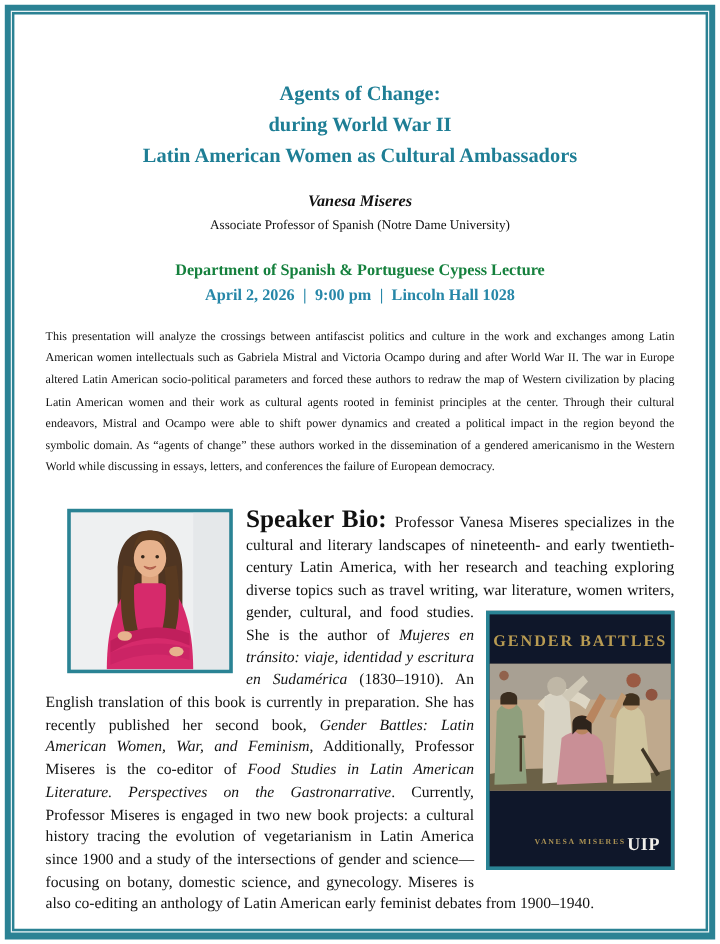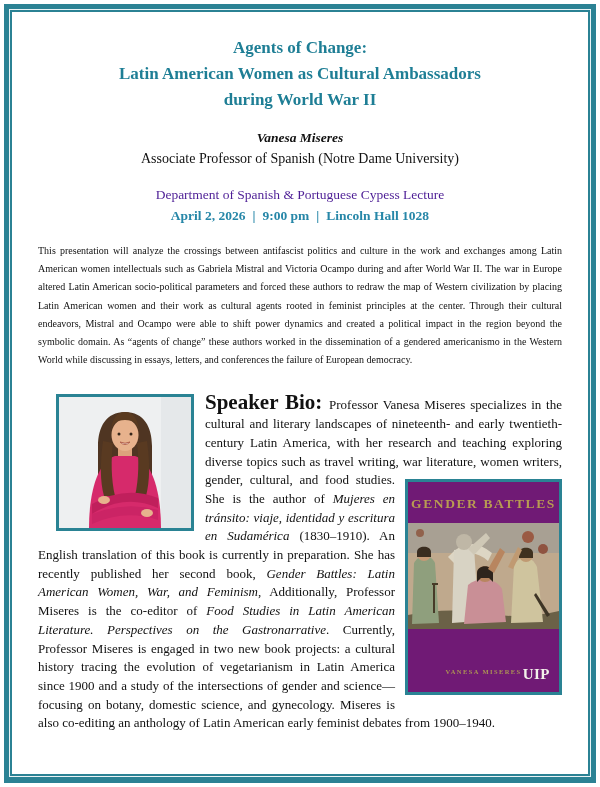--- a/index.html
+++ b/index.html
@@ -7,36 +7,36 @@
     width:600px;height:787px;position:relative;background:#ffffff;
     font-family:"Liberation Serif","DejaVu Serif",serif;color:#111111;
   }
   .frame{
     position:absolute;left:4px;top:4px;right:4px;bottom:4px;
     border:5px solid #2b8294;border-bottom-width:6px;
     box-shadow: inset 0 0 0 1px #e9f3f5, inset 0 0 0 3px #2b8294;
   }
   .content{
     position:absolute;left:3px;top:3px;right:3px;bottom:3px;
-    padding:23px 26px 0 26px;overflow:hidden;
+    padding:53px 26px 0 26px;overflow:hidden;
   }
   .title{ text-align:center; }
   .title-line{
     color:#1e7e95;font-weight:bold;font-size:17px;line-height:26px;
   }
   .speaker-name{
     text-align:center;font-weight:bold;font-style:italic;
     font-size:13.5px;margin-top:15px;line-height:19px;
   }
   .speaker-role{
-    text-align:center;font-size:14px;line-height:19px;margin-top:2px;
+    text-align:center;font-size:11px;line-height:19px;margin-top:2px;
   }
   .series{
-    text-align:center;font-weight:normal;font-size:13.5px;line-height:19px;
-    margin-top:17px;color:#4c1d95;
+    text-align:center;font-weight:bold;font-size:13.5px;line-height:19px;
+    margin-top:17px;color:#15803d;
   }
   .event-line{
     text-align:center;font-weight:bold;font-size:13.5px;line-height:19px;
     margin-top:2px;color:#2787a8;
   }
   .event-line .pipe{ margin:0 7px; }
   .abstract{
     margin:17px 0 0 0;text-align:justify;font-size:10px;line-height:18.2px;
   }
   .bio{
@@ -46,21 +46,21 @@
   .bio::after{ content:"";display:block;clear:both; }
   .bio-label{ font-size:21px; }
   .photo-wrap{
     float:left;width:132px;height:131px;border:3px solid #2a8394;
     margin:1px 11px 12px 18px;background:#eef0f1;overflow:hidden;
   }
   .photo-wrap svg{ display:block;width:100%;height:100%; }
   .cover-spacer{ float:right;width:0;height:86px; }
   .cover{
     float:right;clear:right;width:151px;height:210px;border:3px solid #2a8394;
-    background:#701a75;margin-left:10px;margin-bottom:8px;
+    background:#0f172a;margin-left:10px;margin-bottom:8px;
     text-align:center;position:relative;display:block;
   }
   .cover-title{
     display:block;margin-top:14px;color:#b89b52;font-size:13.5px;
     letter-spacing:1.6px;font-weight:600;line-height:16px;
   }
   .cover-sub{
     display:block;margin-top:9px;color:#e3ddc9;font-style:italic;
     font-size:9px;line-height:12px;font-weight:600;letter-spacing:.3px;
   }
@@ -75,22 +75,22 @@
   }
 </style>
 </head>
 <body>
 
 <div class="frame">
   <div class="content">
 
     <div class="title">
       <div class="title-line">Agents of Change:</div>
+      <div class="title-line">during World War II</div>
       <div class="title-line">Latin American Women as Cultural Ambassadors</div>
-      <div class="title-line">during World War II</div>
     </div>
 
     <div class="speaker-name">Vanesa Miseres</div>
     <div class="speaker-role">Associate Professor of Spanish (Notre Dame University)</div>
 
     <div class="series">Department of Spanish &amp; Portuguese Cypess Lecture</div>
 
     <div class="event-line">
       <span>April 2, 2026</span><span class="pipe">|</span><span>9:00 pm</span><span class="pipe">|</span><span>Lincoln Hall 1028</span>
     </div>

